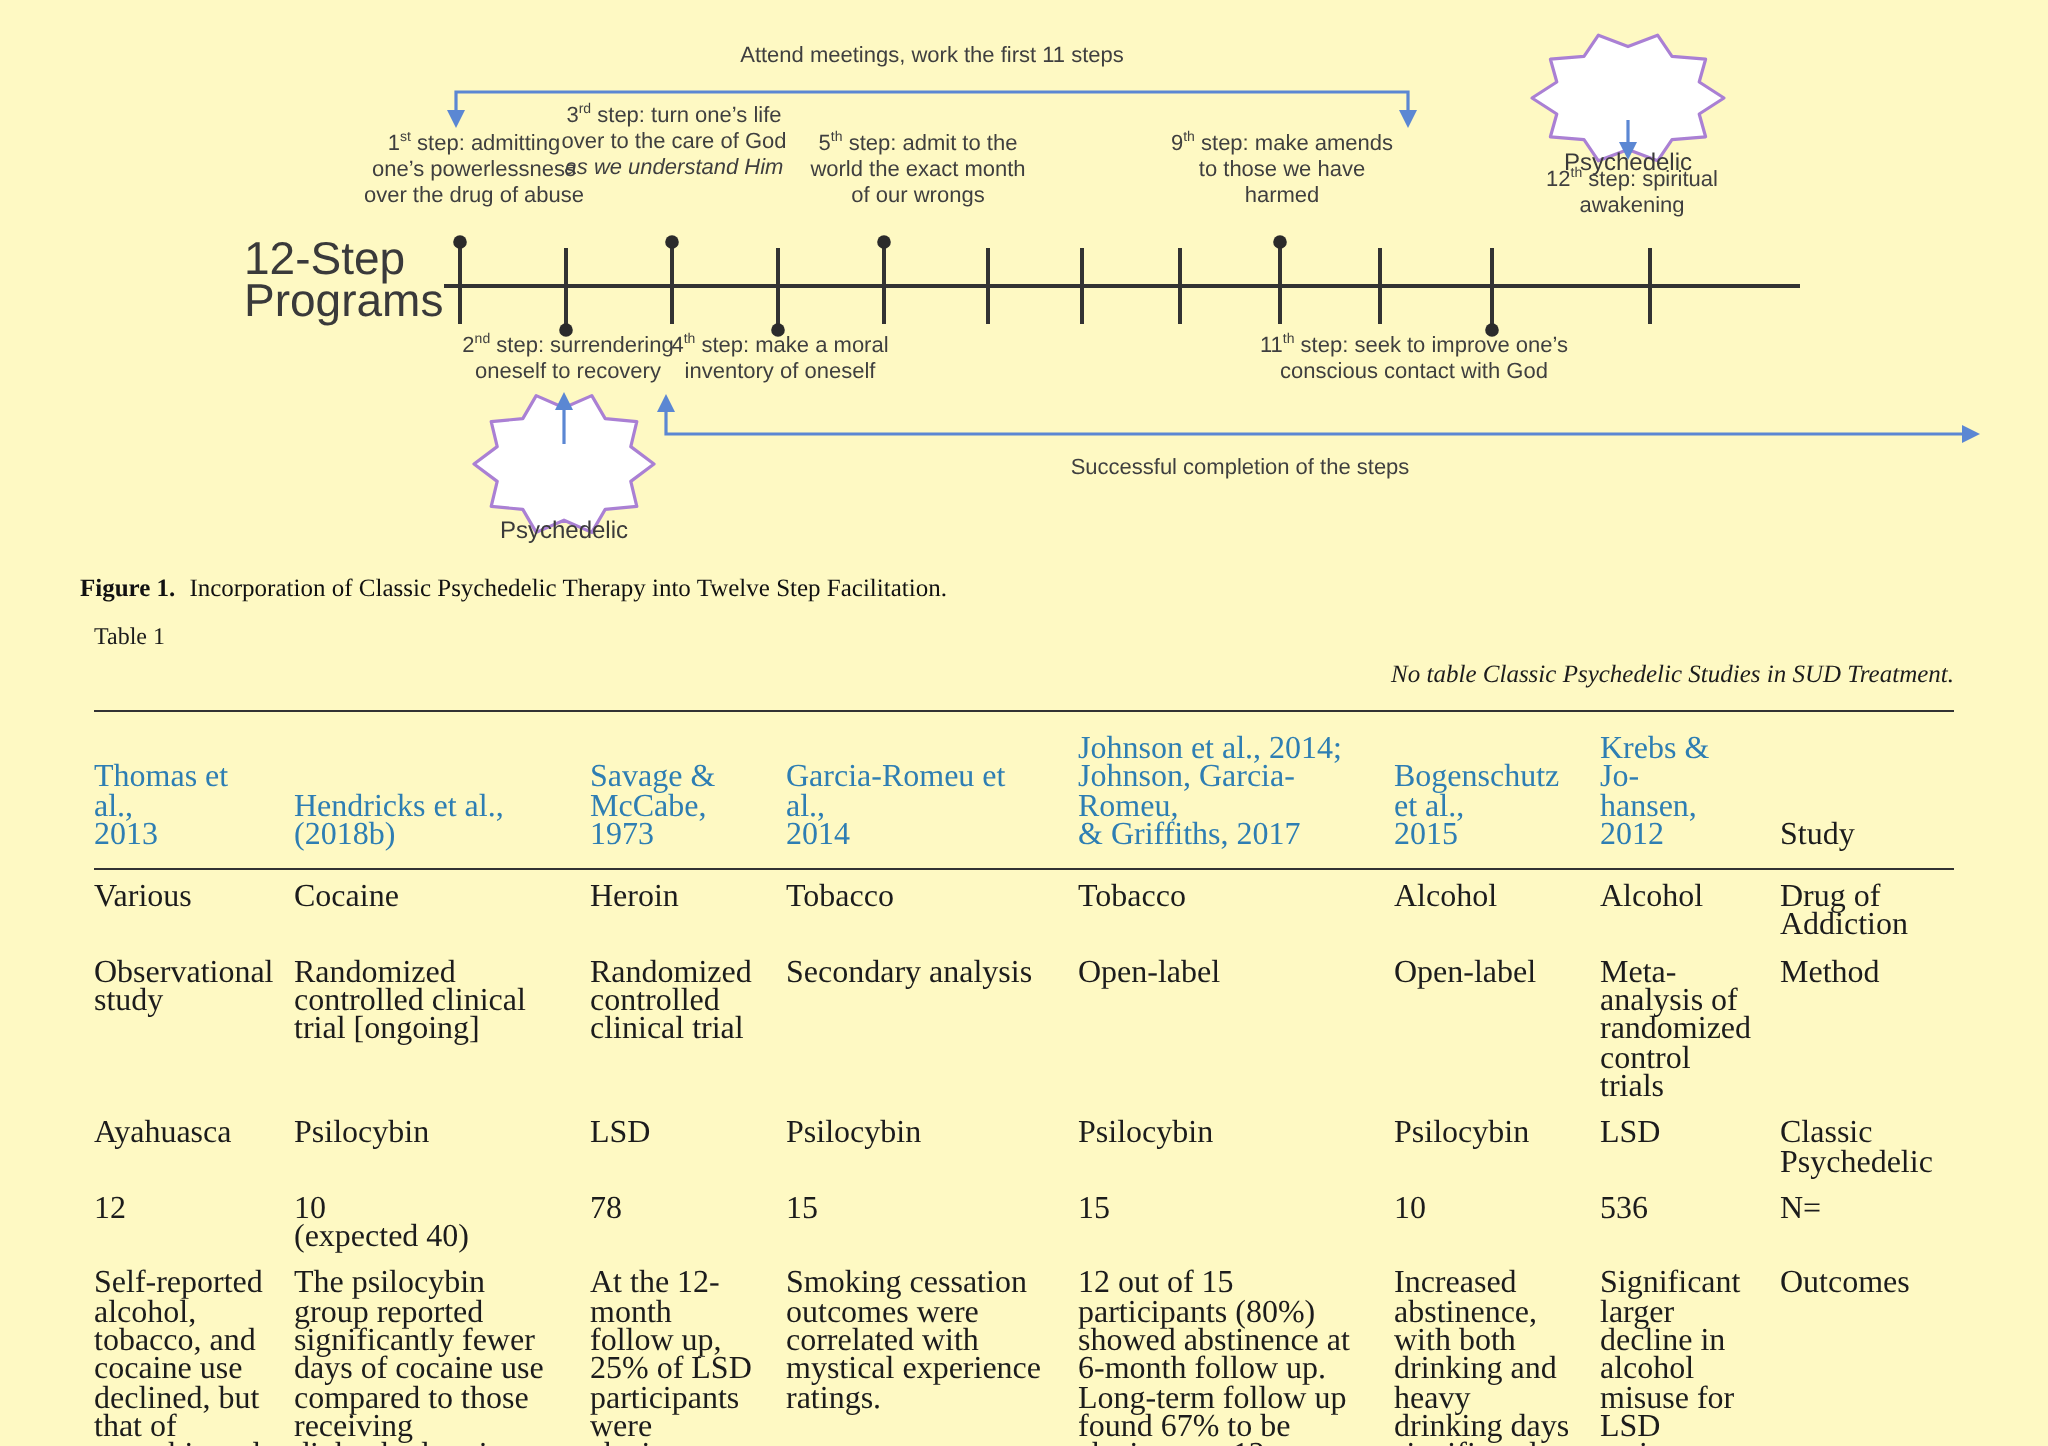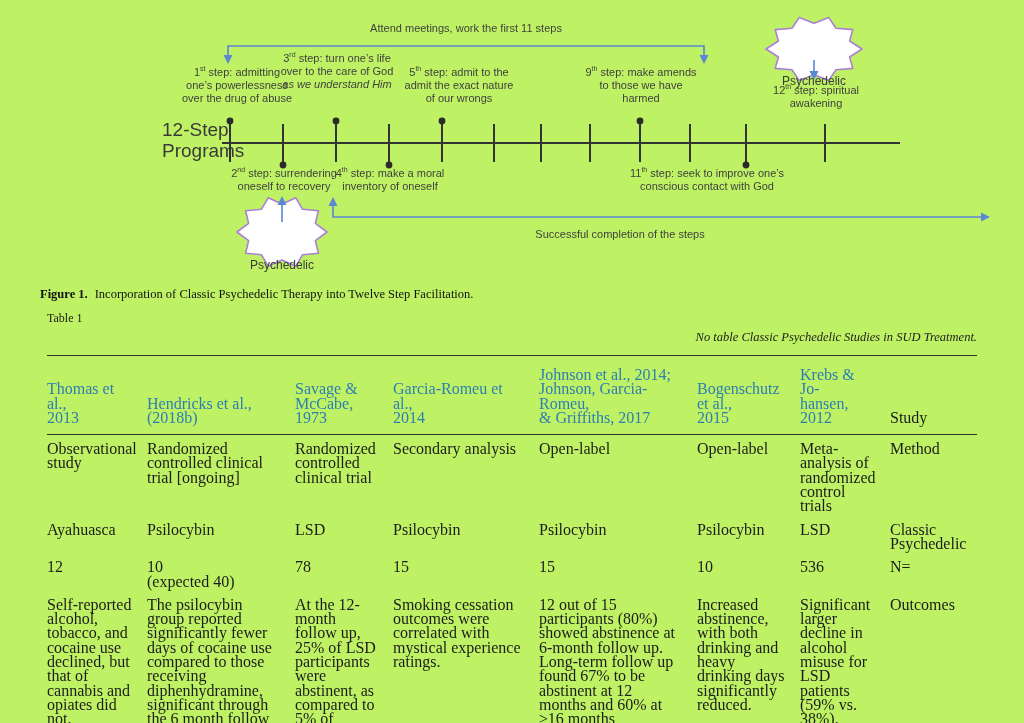--- a/index.html
+++ b/index.html
@@ -1,23 +1,23 @@
 <!DOCTYPE html>
 <html><head>
 <meta charset="utf-8">
 <style>
   html,body{margin:0;padding:0;background:#ffffff;}
-  .page{position:relative;width:1024px;height:723px;background:#bef264;overflow:hidden;
+  .page{position:relative;width:1024px;height:723px;background:#fef9c3;overflow:hidden;
         font-family:"Liberation Sans",sans-serif;}
   
   .fig{position:absolute;left:0;top:0;width:1024px;height:305px;}
   .fig svg{position:absolute;left:0;top:0;}
   .flabel{position:absolute;color:#3f3f3f;font-size:11px;line-height:13px;text-align:center;}
   .flabel sup{font-size:7px;line-height:0;}
-  .programs{font-size:19px;line-height:21px;text-align:left;color:#3a3a3a;margin-left:40px;}
+  .programs{font-size:23px;line-height:21px;text-align:left;color:#3a3a3a;}
   .arrowlabel{color:#3f3f3f;}
   .bursttext{font-size:12px;color:#3a3a3a;margin-top:33px;}
   .caption{position:absolute;left:0;top:287px;width:1024px;text-align:left;
            font-family:"Liberation Serif",serif;font-size:12.5px;color:#111;margin-left:40px;}
   .caption b{margin-right:7px;}
   
   .tblock{position:absolute;left:47px;top:311px;width:930px;
           font-family:"Liberation Serif",serif;color:#1c1c1c;}
   .ttitle{font-size:12px;font-weight:normal;}
   .tsub{font-size:12.5px;font-style:italic;margin-top:4px;text-align:right;}
@@ -112,21 +112,21 @@
     <div class="flabel" style="left:224px;top:167px;width:120px">
       <span>2</span><sup>nd</sup><span> step: surrendering oneself to recovery</span>
     </div>
     <div class="flabel" style="left:276px;top:52px;width:122px">
       <span>3</span><sup>rd</sup><span> step: turn one’s life over to the care of God </span><i>as we understand Him</i>
     </div>
     <div class="flabel" style="left:331px;top:167px;width:118px">
       <span>4</span><sup>th</sup><span> step: make a moral inventory of oneself</span>
     </div>
     <div class="flabel" style="left:400px;top:66px;width:118px">
-      <span>5</span><sup>th</sup><span> step: admit to the admit the exact nature of our wrongs</span>
+      <span>5</span><sup>th</sup><span> step: admit to the world the exact month of our wrongs</span>
     </div>
     <div class="flabel" style="left:582px;top:66px;width:118px">
       <span>9</span><sup>th</sup><span> step: make amends to those we have harmed</span>
     </div>
     <div class="flabel" style="left:624px;top:167px;width:166px">
       <span>11</span><sup>th</sup><span> step: seek to improve one’s conscious contact with God</span>
     </div>
     <div class="flabel" style="left:766px;top:84px;width:100px">
       <span>12</span><sup>th</sup><span> step: spiritual awakening</span>
     </div>
@@ -169,20 +169,30 @@
 &amp; Griffiths, 2017</td>
           <td class="cite pre">Bogenschutz et al.,
 2015</td>
           <td class="cite pre">Krebs &amp; Jo-
 hansen, 2012</td>
           <td>Study</td>
         </tr>
       </thead>
       <tbody>
         <tr>
+          <td>Various</td>
+          <td>Cocaine</td>
+          <td>Heroin</td>
+          <td>Tobacco</td>
+          <td>Tobacco</td>
+          <td>Alcohol</td>
+          <td>Alcohol</td>
+          <td>Drug of Addiction</td>
+        </tr>
+        <tr>
           <td>Observational study</td>
           <td>Randomized controlled clinical trial [ongoing]</td>
           <td>Randomized controlled clinical trial</td>
           <td>Secondary analysis</td>
           <td>Open-label</td>
           <td>Open-label</td>
           <td>Meta-analysis of randomized control trials</td>
           <td>Method</td>
         </tr>
         <tr>

